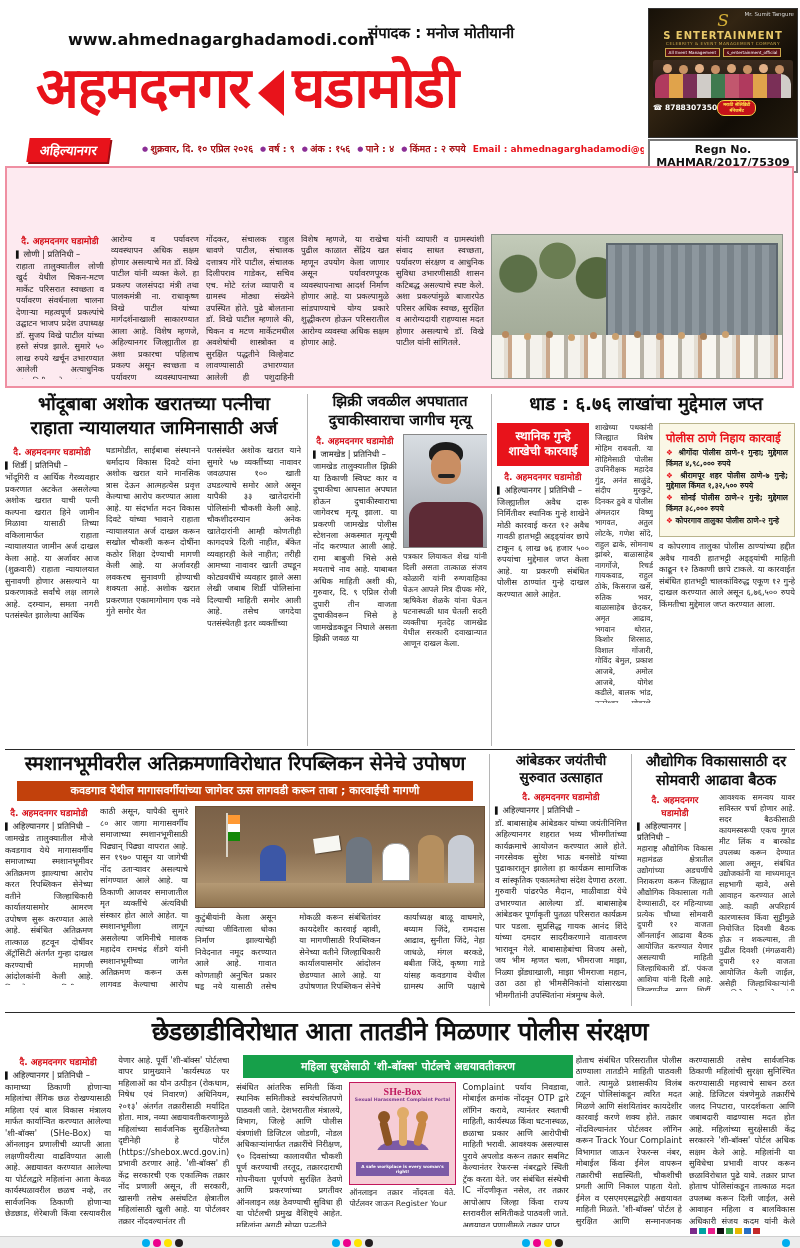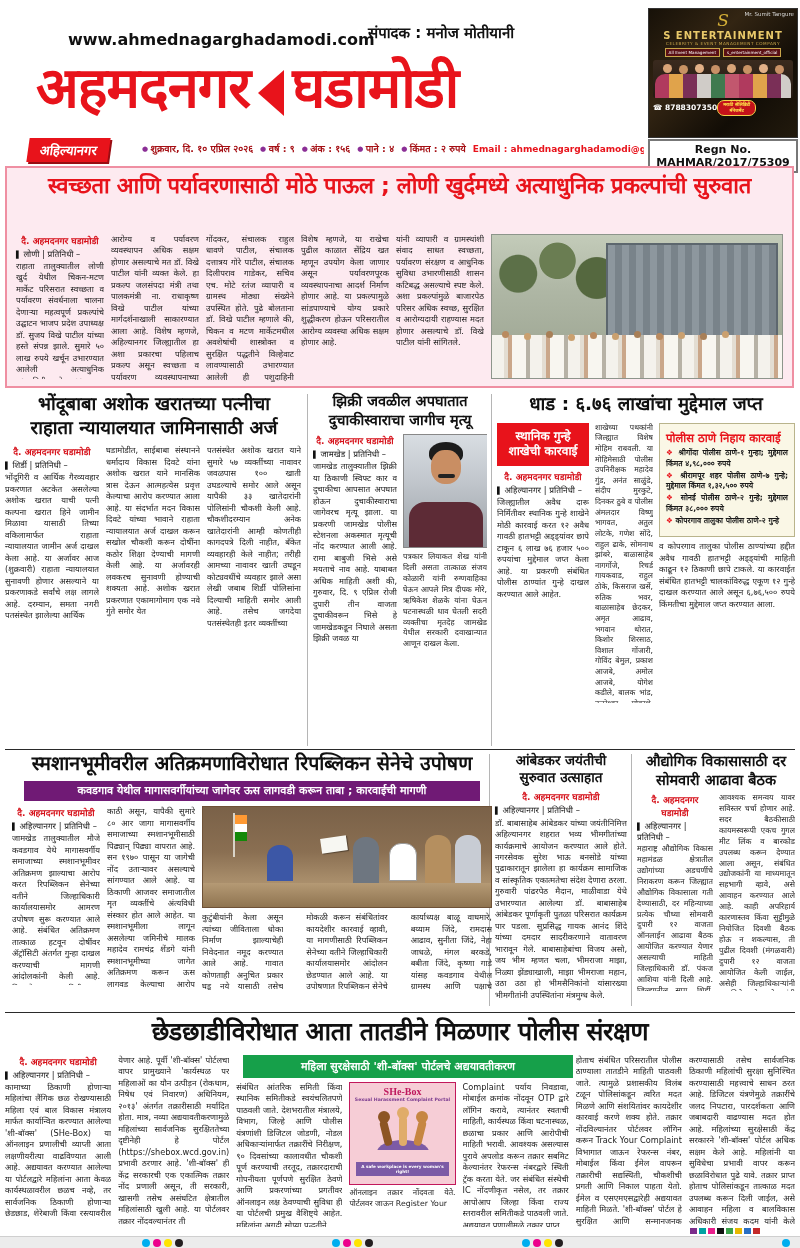--- a/index.html
+++ b/index.html
@@ -95,23 +95,23 @@
   .colC2{width:58px;}
   .colC3{width:136px;}
   .redtag{background:#e8131b;color:#fff;font-weight:800;font-size:12px;text-align:center;
           padding:6px 2px;line-height:1.3;margin-bottom:4px;}
   .policebox{border:1px solid #b9b48c;background:#faf7e6;padding:8px 6px;margin-bottom:4px;}
   .pb-title{color:#e8131b;font-weight:800;font-size:11.5px;line-height:1.2;margin-bottom:3px;}
   .pb-item{font-size:7.6px;font-weight:bold;margin:2px 0;line-height:1.35;text-align:justify;}
   .pb-item::before{content:"❖ ";color:#e8131b;}
   
   .row3{position:absolute;left:5px;top:752px;width:790px;height:258px;}
-  .blockD{position:absolute;left:7px;top:0;width:480px;}
+  .blockD{position:absolute;left:0;top:0;width:480px;}
   .blockD .hl{font-size:19.5px;}
-  .subbar{margin:4px 12px 0;background:#701a75;color:#fff;font-size:11px;font-weight:bold;
+  .subbar{margin:4px 12px 0;background:#c2410c;color:#fff;font-size:11px;font-weight:bold;
           text-align:center;padding:3px 2px;line-height:1.3;}
   .blockD-content{display:flex;gap:7px;margin-top:5px;height:184px;overflow:hidden;}
   .colD{width:88px;}
   .rightD{flex:1;display:flex;flex-direction:column;gap:4px;overflow:hidden;}
   .photo-meet{position:relative;height:100px;border:1px solid #6e5136;overflow:hidden;
               background:linear-gradient(180deg,#7a6148 0%,#8a6f52 45%,#a58a68 70%,#bfa37d 100%);}
   .flagpole{position:absolute;left:30px;top:6px;width:2px;height:44px;background:#d9d4c8;}
   .flag{position:absolute;left:32px;top:8px;width:12px;height:26px;
         background:linear-gradient(180deg,#ff9933 0 33%,#ffffff 33% 66%,#138808 66% 100%);}
   .person{position:absolute;bottom:26px;width:26px;height:36px;border-radius:12px 12px 0 0;}
@@ -194,21 +194,20 @@
   <div class="dateline">
     <span class="dl-item">शुक्रवार, दि. १० एप्रिल २०२६</span>
     <span class="dl-item">वर्ष : ९</span>
     <span class="dl-item">अंक : १५६</span>
     <span class="dl-item">पाने : ४</span>
     <span class="dl-item">किंमत : २ रुपये</span>
     <span class="dl-email">Email : ahmednagarghadamodi@gmail.com</span>
   </div>
 
   <div class="art1">
-    <div class="headline">स्वच्छता आणि पर्यावरणासाठी मोठे पाऊल ; लोणी खुर्दमध्ये अत्याधुनिक प्रकल्पांची सुरुवात</div>
     <div class="art1-content">
       <div class="ncol">
         <div class="by-paper">दै. अहमदनगर घडामोडी</div>
         <div class="by-place">लोणी | प्रतिनिधी –</div>
         <div class="col" style="height:118px;">राहाता तालुक्यातील लोणी खुर्द येथील चिकन-मटण मार्केट परिसरात स्वच्छता व पर्यावरण संवर्धनाला चालना देणाऱ्या महत्वपूर्ण प्रकल्पांचे उद्घाटन भाजप प्रदेश उपाध्यक्ष डॉ. सुजय विखे पाटील यांच्या हस्ते संपन्न झाले. सुमारे ५० लाख रुपये खर्चून उभारण्यात आलेली अत्याधुनिक पशुदाहिनी तसेच ९३ लाख रुपये खर्चाचा सांडपाणी शुद्धीकरण प्रकल्प अशा एकूण १ कोटी ४३ लाख रुपयांच्या या दोन प्रकल्पांमुळे परिसरातील स्वच्छता,</div>
       </div>
       <div class="ncol">
           <div class="col" style="height:148px;">आरोग्य व पर्यावरण व्यवस्थापन अधिक सक्षम होणार असल्याचे मत डॉ. विखे पाटील यांनी व्यक्त केले. हा प्रकल्प जलसंपदा मंत्री तथा पालकमंत्री ना. राधाकृष्ण विखे पाटील यांच्या मार्गदर्शनाखाली साकारण्यात आला आहे. विशेष म्हणजे, अहिल्यानगर जिल्ह्यातील हा अशा प्रकारचा पहिलाच प्रकल्प असून स्वच्छता व पर्यावरण व्यवस्थापनाच्या दृष्टीने तो एक महत्वाचा टप्पा मानला जात आहे. याप्रसंगी कृषी उत्पन्न बाजार समितीचे सभापती ज्ञानेश्वर आबा</div>
         </div>
       <div class="ncol">

